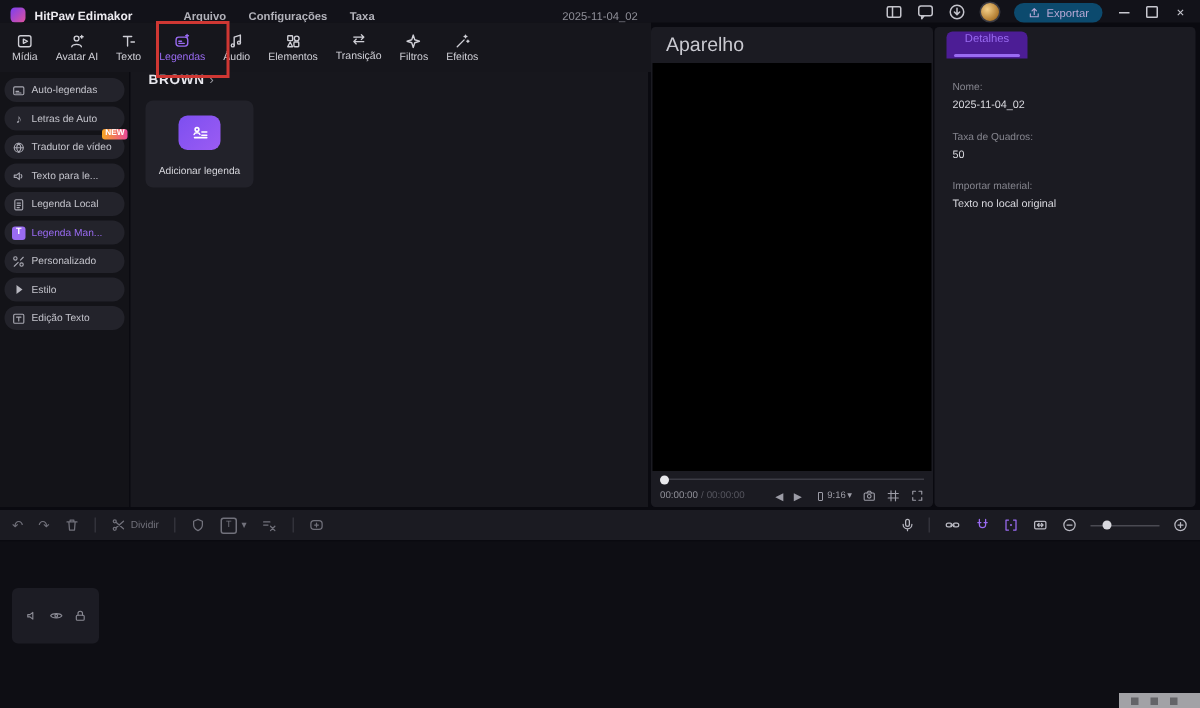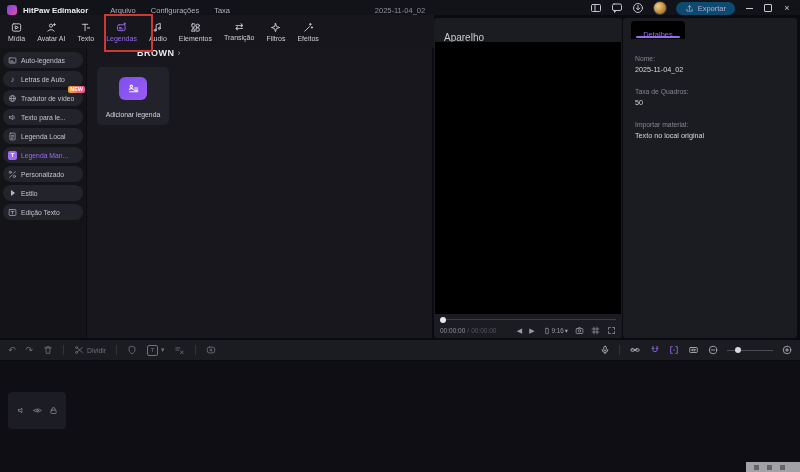--- a/index.html
+++ b/index.html
@@ -9,21 +9,21 @@
   .abs{position:absolute;}
   svg.ic{display:block;}
   svg.ic *{fill:none;stroke:currentColor;stroke-width:2;stroke-linecap:round;stroke-linejoin:round;}
   svg.ic .fl{fill:currentColor;stroke:none;}
 
   
   #titlebar{left:0;top:0;width:800px;height:15px;background:#121219;display:flex;align-items:flex-end;}
   #logo{width:10px;height:10px;border-radius:3px;margin-left:7px;
         background:linear-gradient(135deg,#7b3ff2,#e0529c);flex:none;}
   #appname{font-size:8px;font-weight:bold;color:#eceaf0;margin-left:6px;white-space:nowrap;}
-  #menus{display:flex;gap:15px;margin-left:22px;font-size:7.5px;color:#b2b2ba;}
+  #menus{display:flex;gap:15px;margin-left:34px;font-size:7.5px;color:#b2b2ba;font-weight:bold;}
   #doctitle{position:absolute;left:0;right:0;text-align:center;font-size:7.5px;color:#8f8f98;pointer-events:none;}
   #tb-right{margin-left:auto;display:flex;align-items:center;gap:9px;padding-right:8px;}
   #tb-right .tbi{color:#c4c4cc;}
   #avatar{width:12px;height:12px;border-radius:50%;
         background:radial-gradient(circle at 35% 35%,#f5d08a,#b07a2e 70%,#6e4a16);border:1px solid #3a3a42;}
   #exportbtn{display:flex;align-items:center;gap:4px;height:13px;padding:0 9px;border-radius:7px;
         background:#0c4a6e;color:#b9a9d6;font-size:7.5px;}
   .winbtn{color:#c8c8d0;font-size:9px;line-height:9px;display:flex;align-items:center;justify-content:center;width:10px;height:10px;}
   #minbtn span{display:block;width:7px;border-bottom:1px solid #c8c8d0;}
   #maxbtn span{display:block;width:6px;height:6px;border:1px solid #c8c8d0;border-radius:1px;}
@@ -45,44 +45,44 @@
   .sitem.active{color:var(--accent);}
   .tbox{width:9px;height:9px;border-radius:2px;background:var(--accent);color:#fff;font-size:6px;font-weight:bold;
         display:flex;align-items:center;justify-content:center;}
   .newbadge{position:absolute;right:-2px;top:-4px;font-size:5.5px;font-weight:bold;color:#fff;
         background:linear-gradient(90deg,#f5a623,#ec4899);border-radius:2px;padding:0 2px;line-height:7px;}
   .caret-tri{width:0;height:0;border-left:4px solid #b8b8c0;border-top:3px solid transparent;border-bottom:3px solid transparent;}
 
   
   #content{left:87px;top:48px;width:345px;height:290px;background:#17171d;}
   #sectionhead{position:absolute;left:12px;top:0px;display:flex;align-items:center;gap:3px;}
-  #sectiontitle{font-size:9px;font-weight:bold;color:#e9e9ef;letter-spacing:.5px;margin-left:38px;}
+  #sectiontitle{font-size:9px;font-weight:bold;color:#e9e9ef;letter-spacing:.5px;}
   #sectioncaret{font-size:9px;color:#9a9aa2;}
   #addcard{position:absolute;left:10px;top:19px;width:72px;height:58px;background:#22222a;border-radius:5px;}
   #addcard .cicon{position:absolute;left:50%;top:10px;transform:translateX(-50%);width:28px;height:23px;border-radius:6px;
         background:linear-gradient(135deg,#7d4ff0,#9b5cf3);display:flex;align-items:center;justify-content:center;color:#fff;}
   #addcard .clabel{position:absolute;left:0;right:0;bottom:7px;text-align:center;font-size:6.8px;color:#d4d4da;}
 
   
   #preview{left:434px;top:18px;width:188px;height:320px;background:#1b1b22;border-radius:3px;}
-  #prevtitle{position:absolute;left:10px;top:14px;font-size:10px;color:#c9c9d0;}
+  #prevtitle{position:absolute;left:10px;top:4px;font-size:13px;color:#c9c9d0;}
   #video{position:absolute;left:1px;top:24px;width:186px;height:272px;background:#000;}
   #seek{position:absolute;left:6px;top:300px;width:176px;height:3px;}
   #seek .track{position:absolute;left:0;right:0;top:1px;height:1px;background:#3c3c45;}
   #seek .handle{position:absolute;left:0;top:-1.5px;width:6px;height:6px;border-radius:50%;background:#e8e8ec;}
   #pctrl{position:absolute;left:6px;top:306px;width:176px;height:13px;display:flex;align-items:center;font-size:6.5px;color:#8f8f98;}
   #pctrl .dim{color:#55555e;}
   #pctrl .gap{flex:1;}
   #pctrl .pbtn{color:#9c9ca6;font-size:7px;margin-left:7px;display:flex;align-items:center;}
   #ratio{display:flex;align-items:center;gap:1px;color:#9c9ca6;margin-left:8px;font-size:6.3px;}
 
   
   #details{left:623px;top:18px;width:174px;height:320px;background:#1b1b22;border-radius:3px;}
-  #dettab{position:absolute;left:8px;top:3px;width:54px;height:18px;background:#000000;border-radius:4px 4px 0 0;
-        display:flex;align-items:flex-end;justify-content:center;color:var(--accent);font-size:7.5px;}
+  #dettab{position:absolute;left:8px;top:3px;width:54px;height:18px;background:#4c1d95;border-radius:4px 4px 0 0;
+        display:flex;align-items:flex-start;justify-content:center;color:var(--accent);font-size:7.5px;}
   #dettab .tabline{position:absolute;left:5px;right:5px;bottom:1px;height:2px;background:var(--accent);border-radius:1px;}
   .dfield{position:absolute;left:12px;}
   .dlabel{font-size:6.8px;color:#85858e;}
   .dvalue{font-size:7.2px;color:#d8d8de;margin-top:3px;}
 
   
   #tltoolbar{left:0;top:340px;width:800px;height:20px;background:#1b1b22;display:flex;align-items:center;}
   .tgroup{display:flex;align-items:center;gap:10px;}
   #tl-left{margin-left:8px;}
   #tl-right{margin-left:auto;margin-right:8px;gap:9px;}

